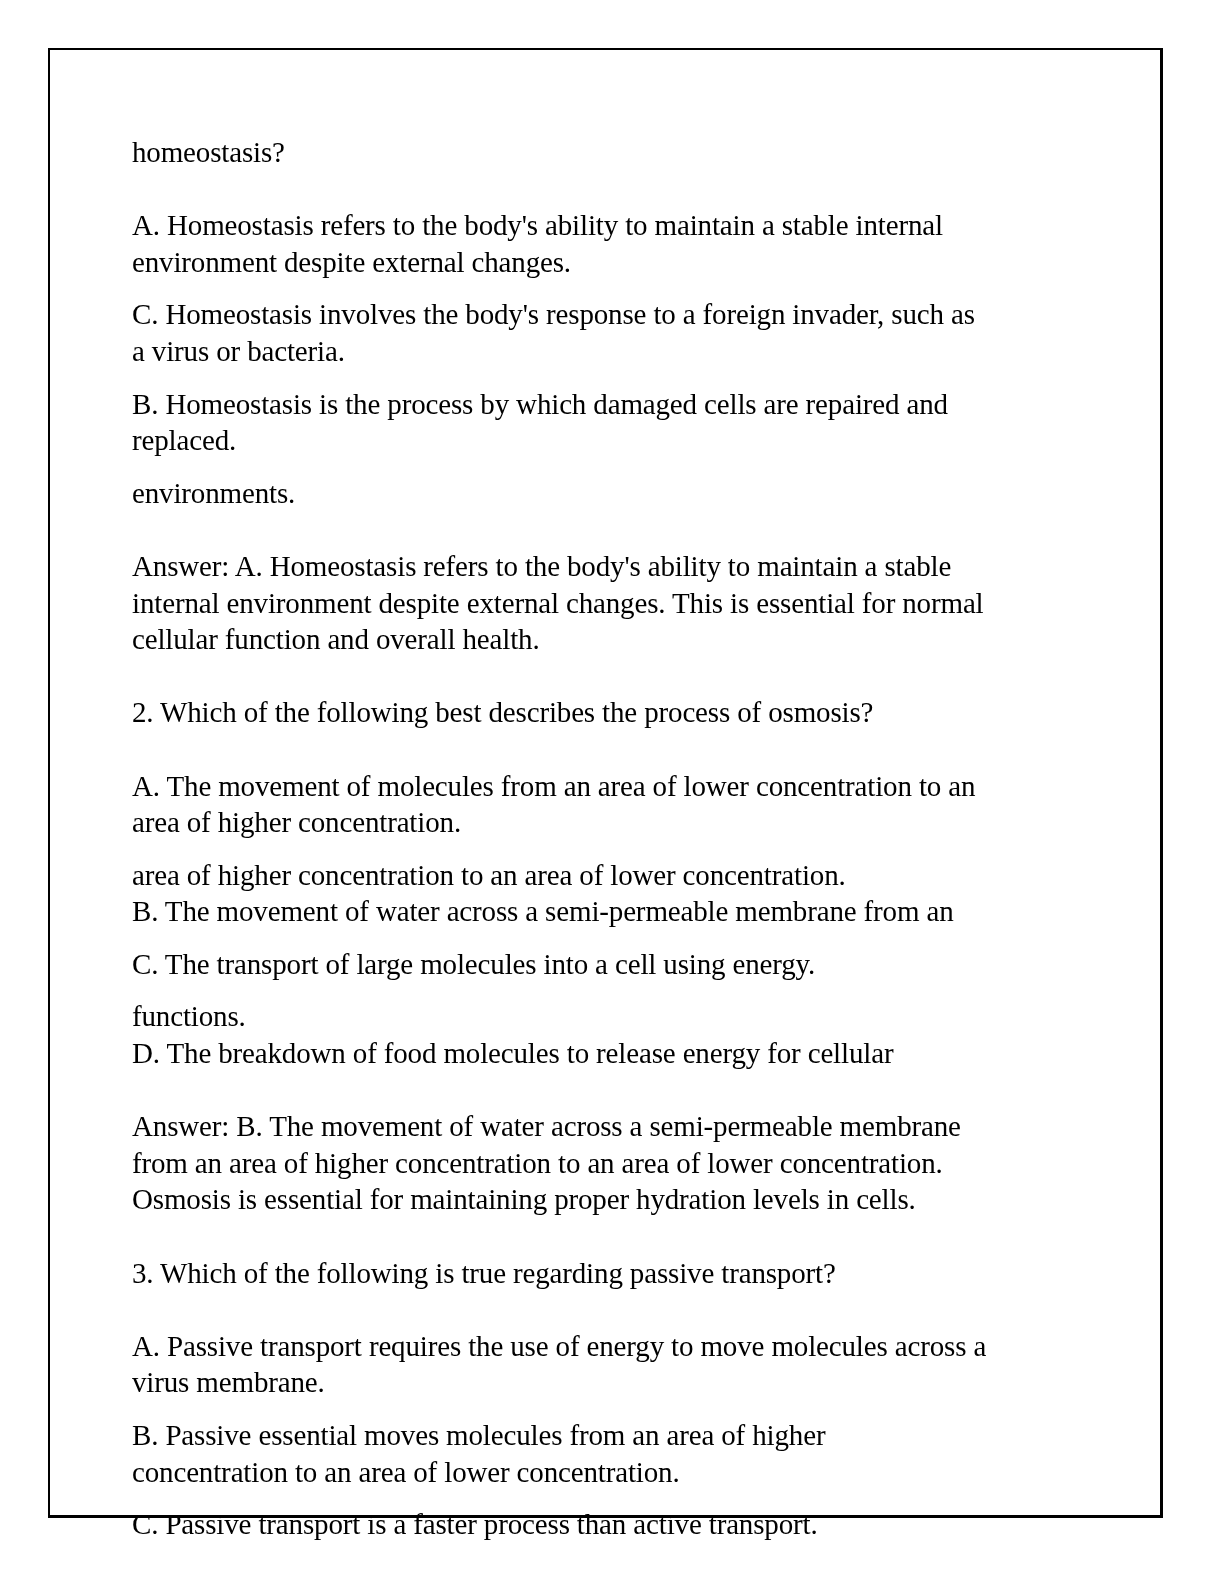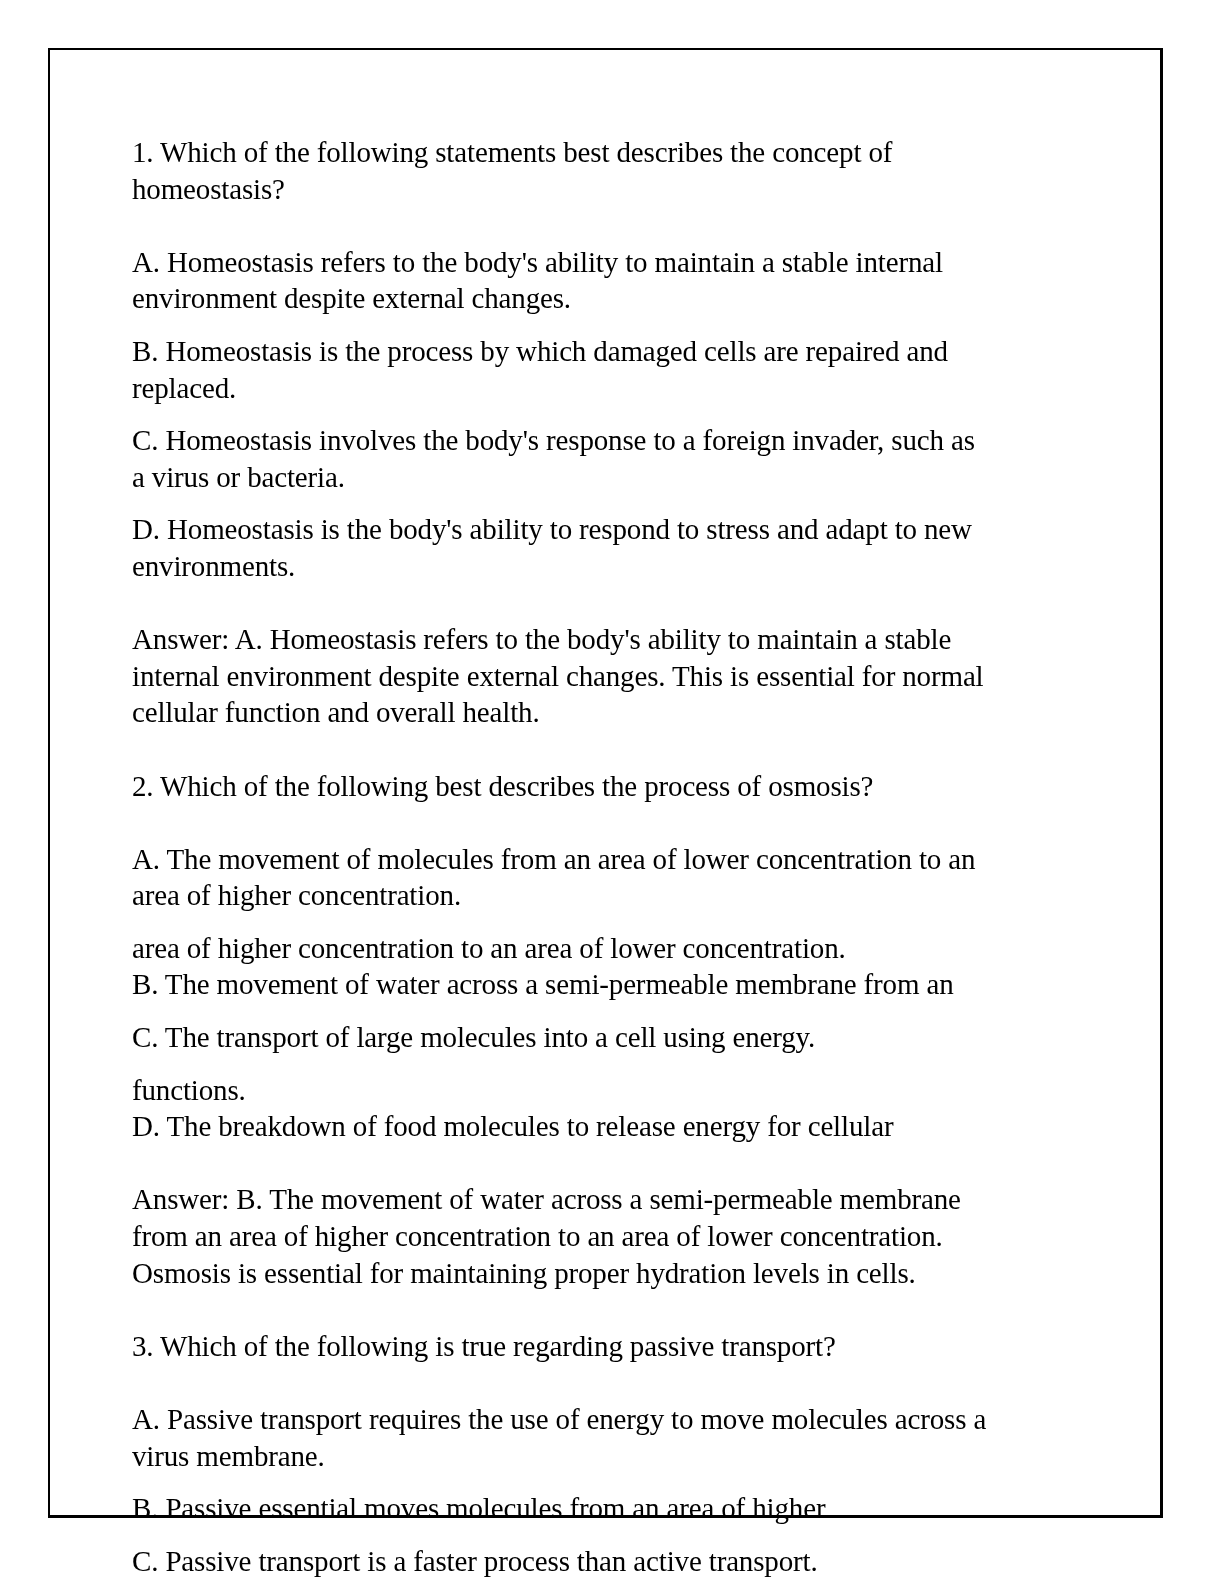--- a/index.html
+++ b/index.html
@@ -49,38 +49,36 @@
     }
   </style>
 </head>
 <body>
 
 <div class="page-frame"></div>
 
 <div class="content">
 
   <div class="block">
-    <span class="line">1. Which of the following statements best describes the concept of</span>
     <span class="line">homeostasis?</span>
   </div>
   <div class="block">
     <div class="option">
       <span class="line">A. Homeostasis refers to the body's ability to maintain a stable internal</span>
       <span class="line">environment despite external changes.</span>
     </div>
     <div class="option">
+      <span class="line">C. Homeostasis involves the body's response to a foreign invader, such as</span>
+      <span class="line">a virus or bacteria.</span>
+    </div>
+    <div class="option">
       <span class="line">B. Homeostasis is the process by which damaged cells are repaired and</span>
       <span class="line">replaced.</span>
     </div>
     <div class="option">
-      <span class="line">C. Homeostasis involves the body's response to a foreign invader, such as</span>
-      <span class="line">a virus or bacteria.</span>
-    </div>
-    <div class="option">
-      <span class="line">D. Homeostasis is the body's ability to respond to stress and adapt to new</span>
       <span class="line">environments.</span>
     </div>
   </div>
   <div class="block">
     <span class="line">Answer: A. Homeostasis refers to the body's ability to maintain a stable</span>
     <span class="line">internal environment despite external changes. This is essential for normal</span>
     <span class="line">cellular function and overall health.</span>
   </div>
 
   <div class="block">
@@ -112,19 +110,20 @@
   <div class="block">
     <span class="line">3. Which of the following is true regarding passive transport?</span>
   </div>
   <div class="block">
     <div class="option">
       <span class="line">A. Passive transport requires the use of energy to move molecules across a</span>
       <span class="line">virus membrane.</span>
     </div>
     <div class="option">
       <span class="line">B. Passive essential moves molecules from an area of higher</span>
+      <span class="line">concentration to an area of lower concentration.</span>
     </div>
     <div class="option">
       <span class="line">C. Passive transport is a faster process than active transport.</span>
     </div>
   </div>
 
 </div>
 
 </body></html>

